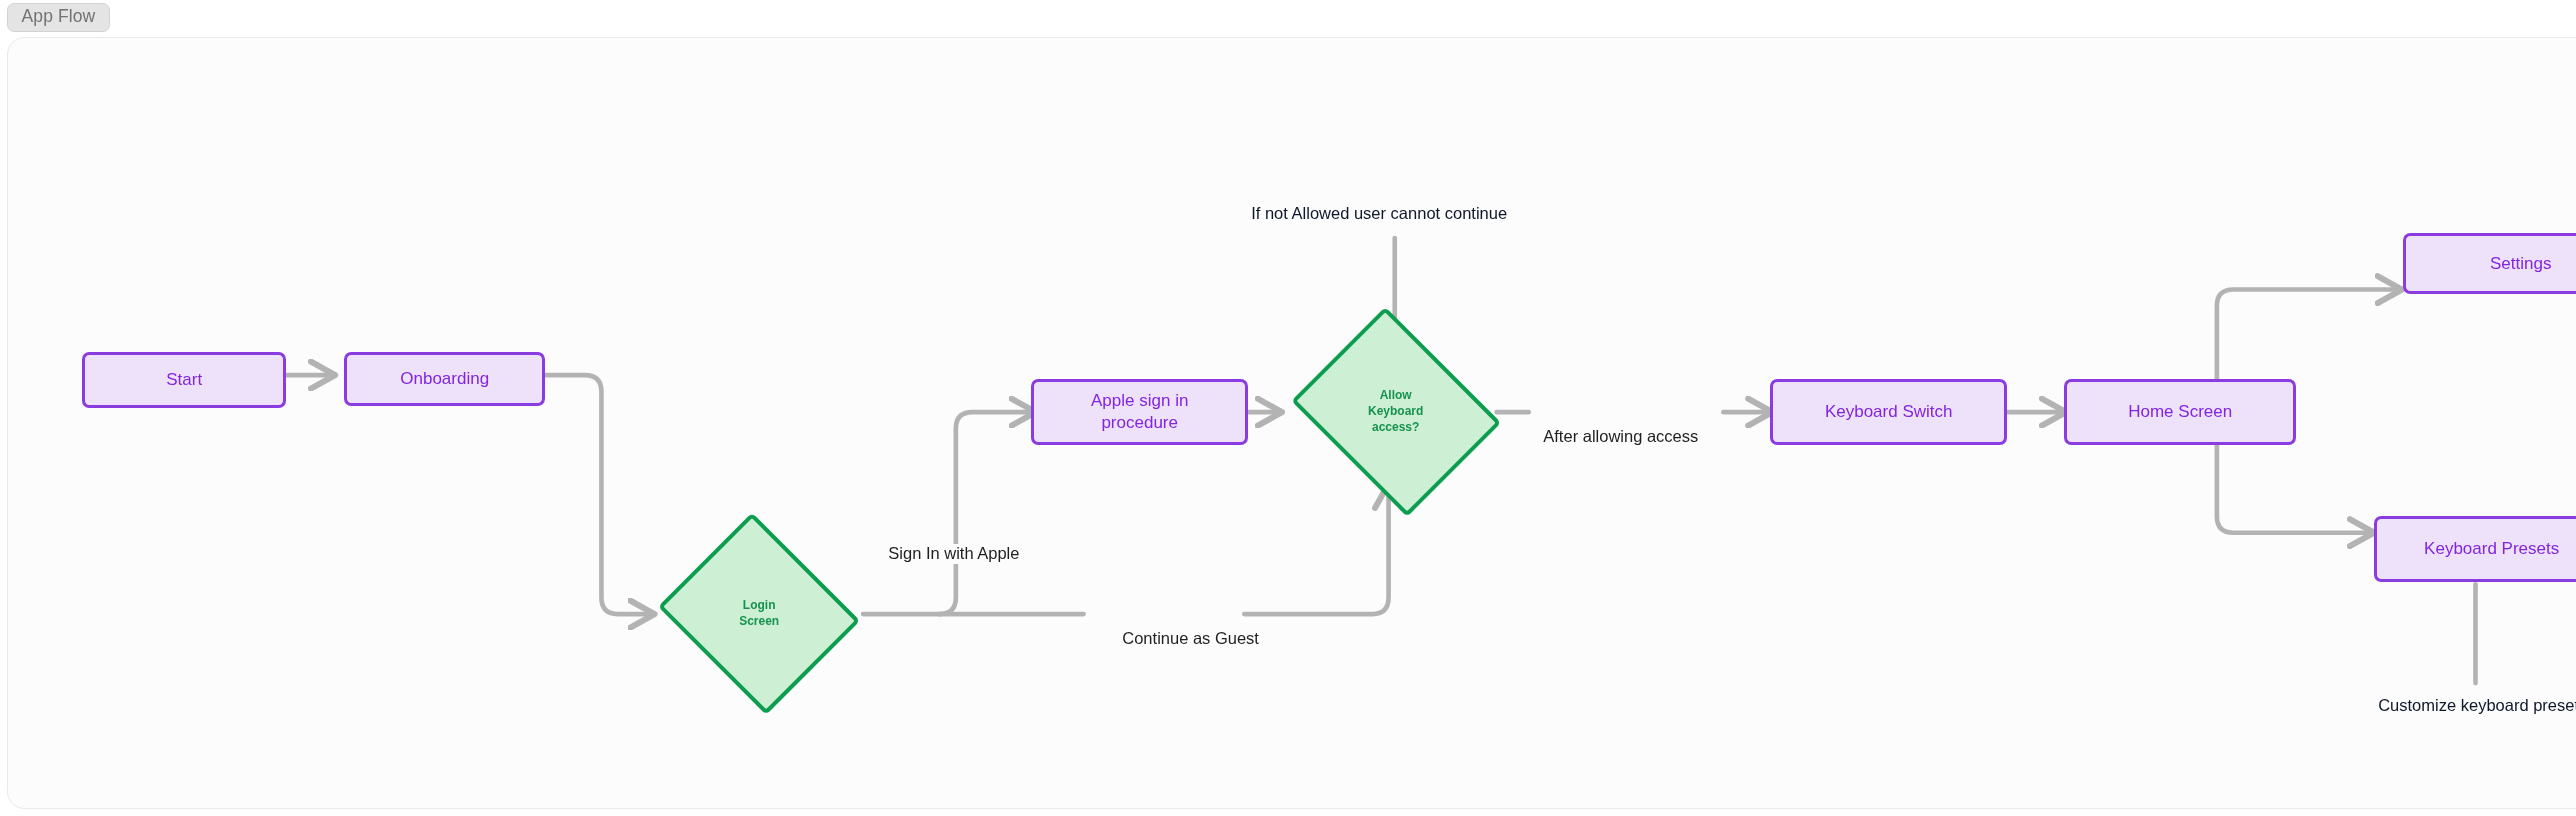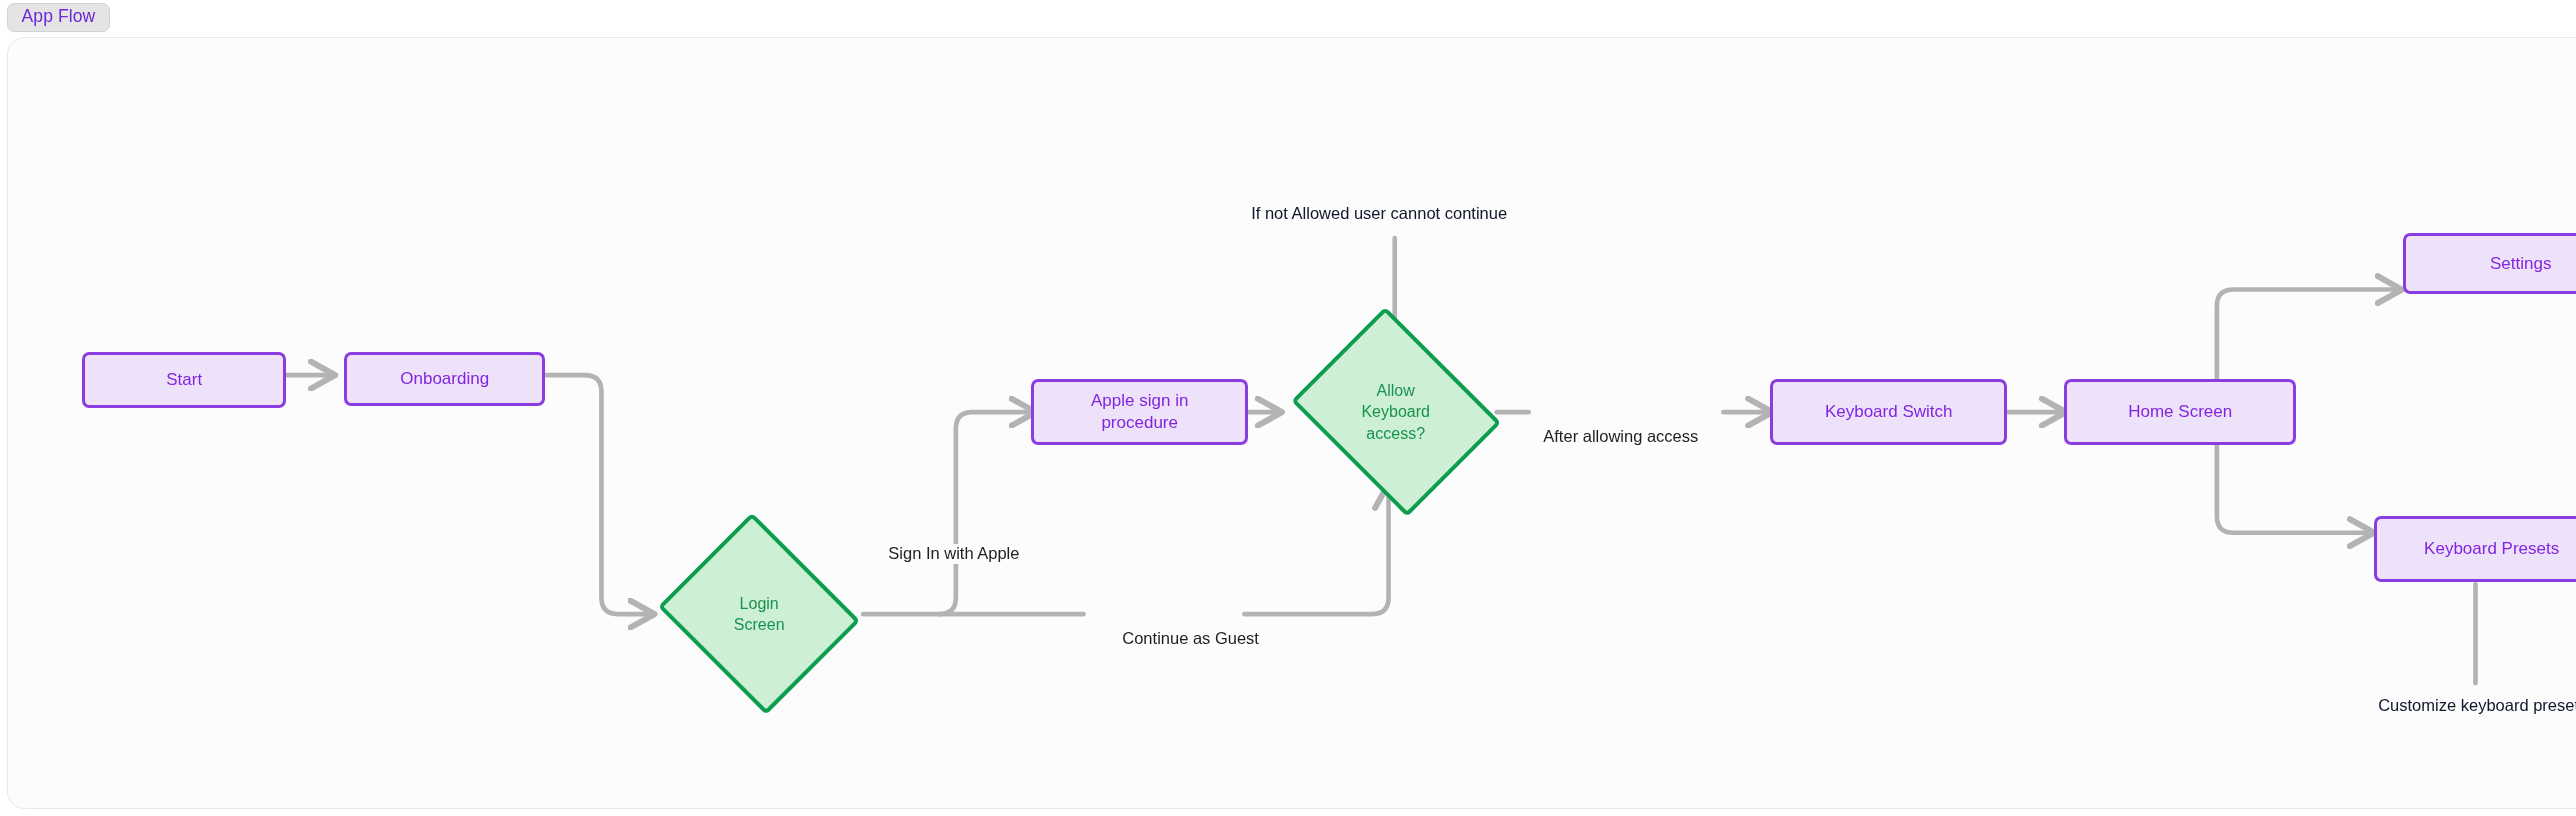--- a/index.html
+++ b/index.html
@@ -24,21 +24,21 @@
     height: 27px;
     display: flex;
     align-items: center;
   }
   .tab {
     background: #e4e4e4;
     border: 0.5px solid #d2d2d2;
     border-radius: 7.2px;
     padding: 4.6px 13.4px 5.7px 13.4px;
     font-size: 17.5px;
-    color: #6d28d9;
+    color: #737373;
     line-height: 1;
     letter-spacing: 0.1px;
     white-space: nowrap;
   }
 
   
   #canvas {
     position: absolute;
     left: 7.2px;
     top: 37px;
@@ -89,23 +89,24 @@
     transform: translate(-50%, -50%) rotate(45deg);
     background: #cdf0d4;
     border: 4.6px solid #0d9d4f;
     border-radius: 5.2px;
     box-sizing: border-box;
   }
   .diamond-label {
     position: relative;
     z-index: 2;
     color: #17924f;
-    font-size: 16px;
+    font-size: 12px;
     line-height: 1.33;
     pointer-events: none;
+    font-weight: bold;
   }
 
   
   .edge-label {
     position: absolute;
     color: #1f1f1f;
     font-size: 16.5px;
     line-height: 1.2;
     white-space: nowrap;
     background: #fcfcfc;

